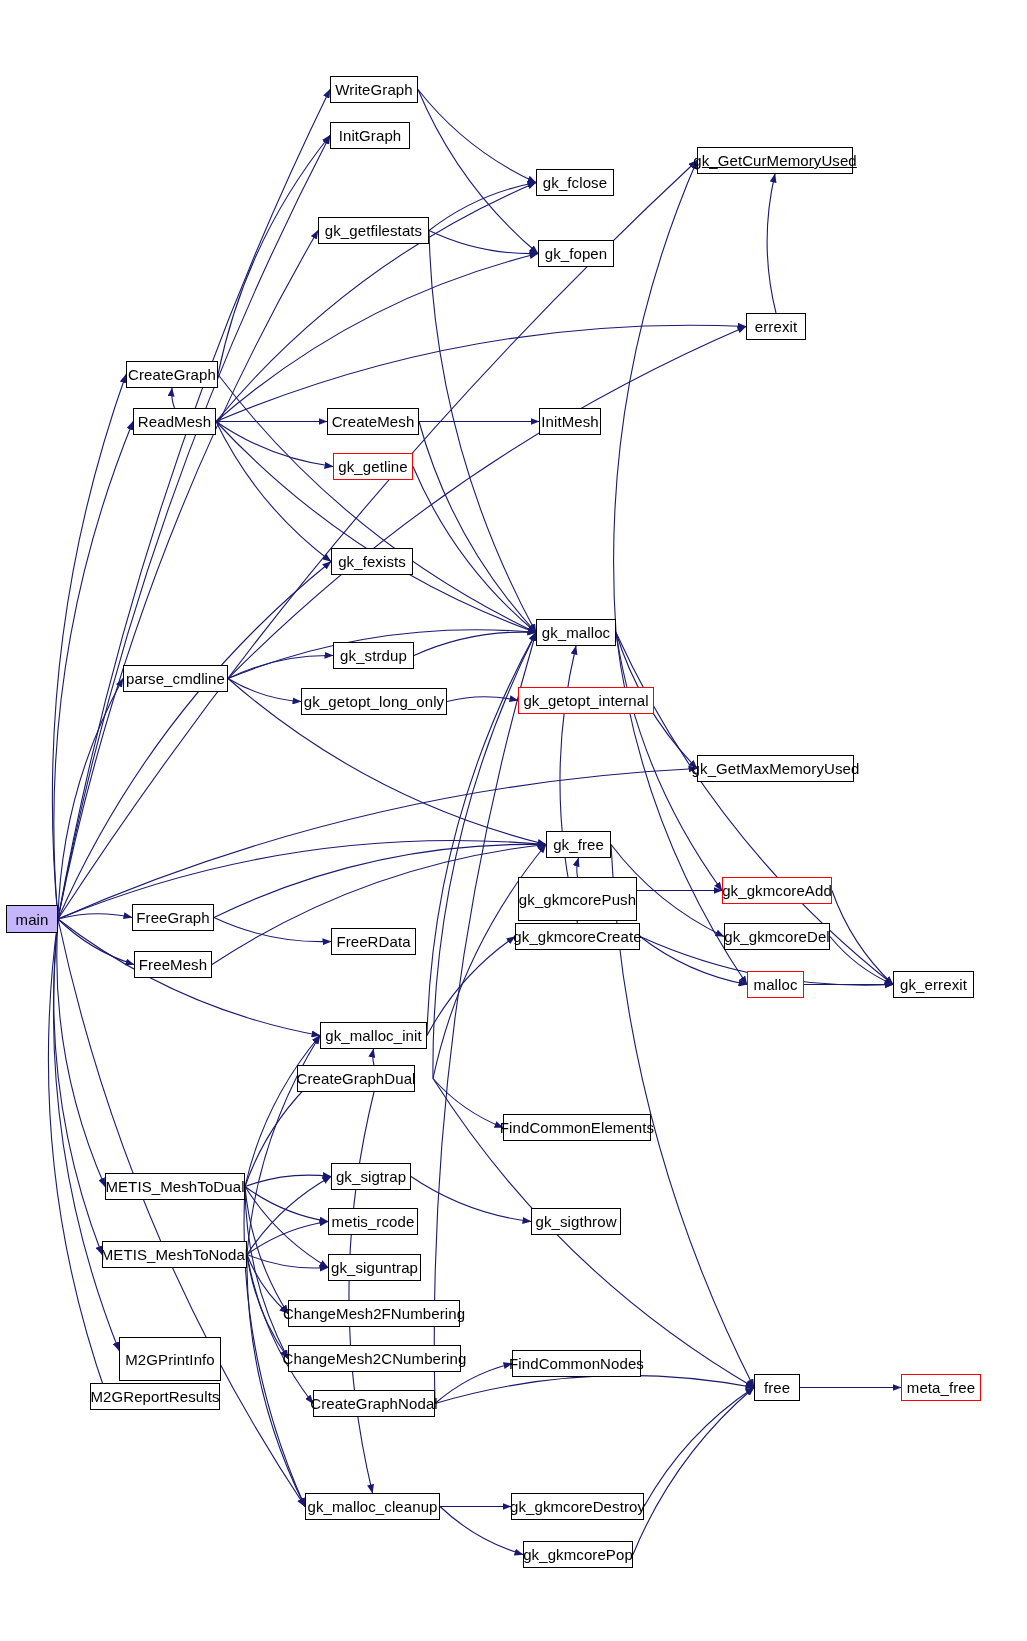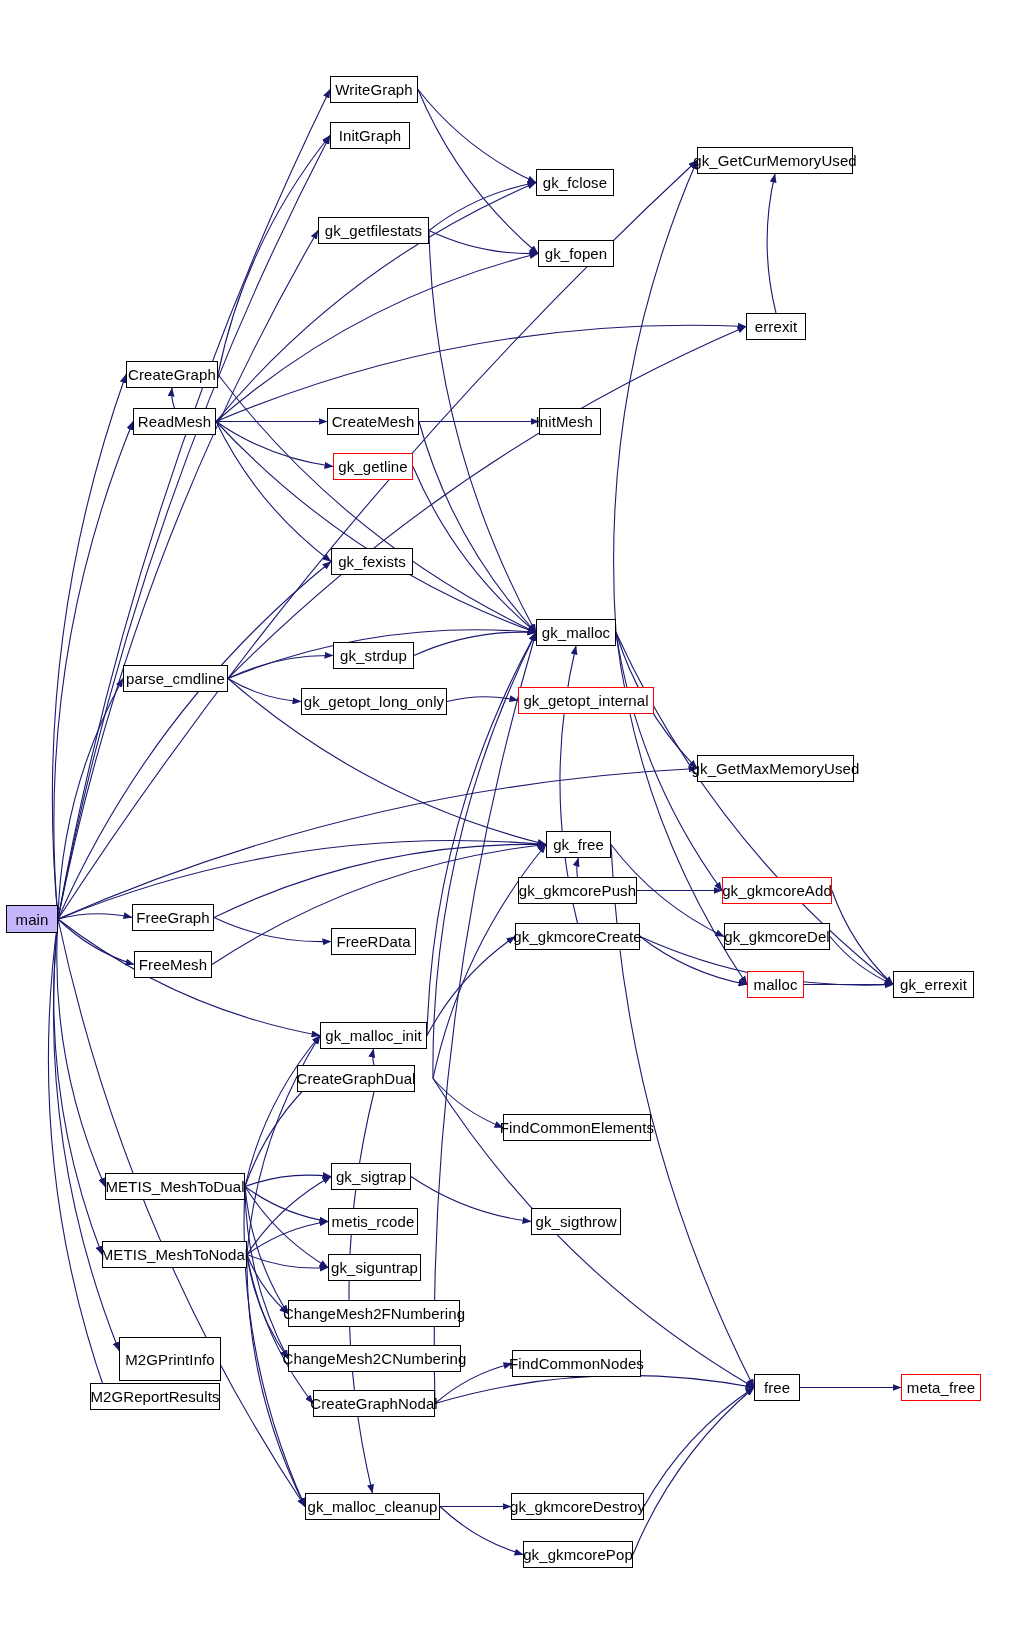--- a/index.html
+++ b/index.html
@@ -143,42 +143,42 @@
       </div>
       <div class="node" style="left: 330px; top: 76px; width: 88px; height: 27px;">
         <span>WriteGraph</span>
       </div>
       <div class="node" style="left: 330px; top: 122px; width: 80px; height: 27px;">
         <span>InitGraph</span>
       </div>
       <div class="node" style="left: 536px; top: 169px; width: 78px; height: 27px;">
         <span>gk_fclose</span>
       </div>
-      <div class="node" style="left: 697px; top: 147px; width: 156px; height: 27px;">
+      <div class="node" style="left: 697px; top: 147px; width: 156px; height: 27px; text-decoration: underline;">
         <span>gk_GetCurMemoryUsed</span>
       </div>
       <div class="node" style="left: 318px; top: 217px; width: 111px; height: 27px;">
         <span>gk_getfilestats</span>
       </div>
       <div class="node" style="left: 538px; top: 240px; width: 76px; height: 27px;">
         <span>gk_fopen</span>
       </div>
       <div class="node" style="left: 746px; top: 313px; width: 60px; height: 27px;">
         <span>errexit</span>
       </div>
       <div class="node" style="left: 126px; top: 361px; width: 92px; height: 27px; text-align: center;">
         <span>CreateGraph</span>
       </div>
       <div class="node" style="left: 133px; top: 408px; width: 83px; height: 27px;">
         <span>ReadMesh</span>
       </div>
       <div class="node" style="left: 327px; top: 408px; width: 92px; height: 27px;">
         <span>CreateMesh</span>
       </div>
-      <div class="node" style="left: 539px; top: 408px; width: 62px; height: 27px; justify-content: flex-end;">
+      <div class="node" style="left: 539px; top: 408px; width: 62px; height: 27px;">
         <span>InitMesh</span>
       </div>
       <div class="node red" style="left: 333px; top: 453px; width: 80px; height: 27px;">
         <span>gk_getline</span>
       </div>
       <div class="node" style="left: 331px; top: 548px; width: 82px; height: 27px;">
         <span>gk_fexists</span>
       </div>
       <div class="node" style="left: 536px; top: 619px; width: 80px; height: 27px;">
         <span>gk_malloc</span>
@@ -194,21 +194,21 @@
       </div>
       <div class="node red" style="left: 518px; top: 687px; width: 136px; height: 27px;">
         <span>gk_getopt_internal</span>
       </div>
       <div class="node" style="left: 697px; top: 755px; width: 157px; height: 27px;">
         <span>gk_GetMaxMemoryUsed</span>
       </div>
       <div class="node" style="left: 546px; top: 831px; width: 65px; height: 27px;">
         <span>gk_free</span>
       </div>
-      <div class="node" style="left: 518px; top: 877px; width: 119px; height: 27px;">
+      <div class="node" style="left: 518px; top: 877px; width: 119px; height: 44px;">
         <span>gk_gkmcorePush</span>
       </div>
       <div class="node red" style="left: 722px; top: 877px; width: 110px; height: 27px;">
         <span>gk_gkmcoreAdd</span>
       </div>
       <div class="node" style="left: 132px; top: 904px; width: 82px; height: 27px;">
         <span>FreeGraph</span>
       </div>
       <div class="node" style="left: 515px; top: 923px; width: 125px; height: 27px;">
         <span>gk_gkmcoreCreate</span>

